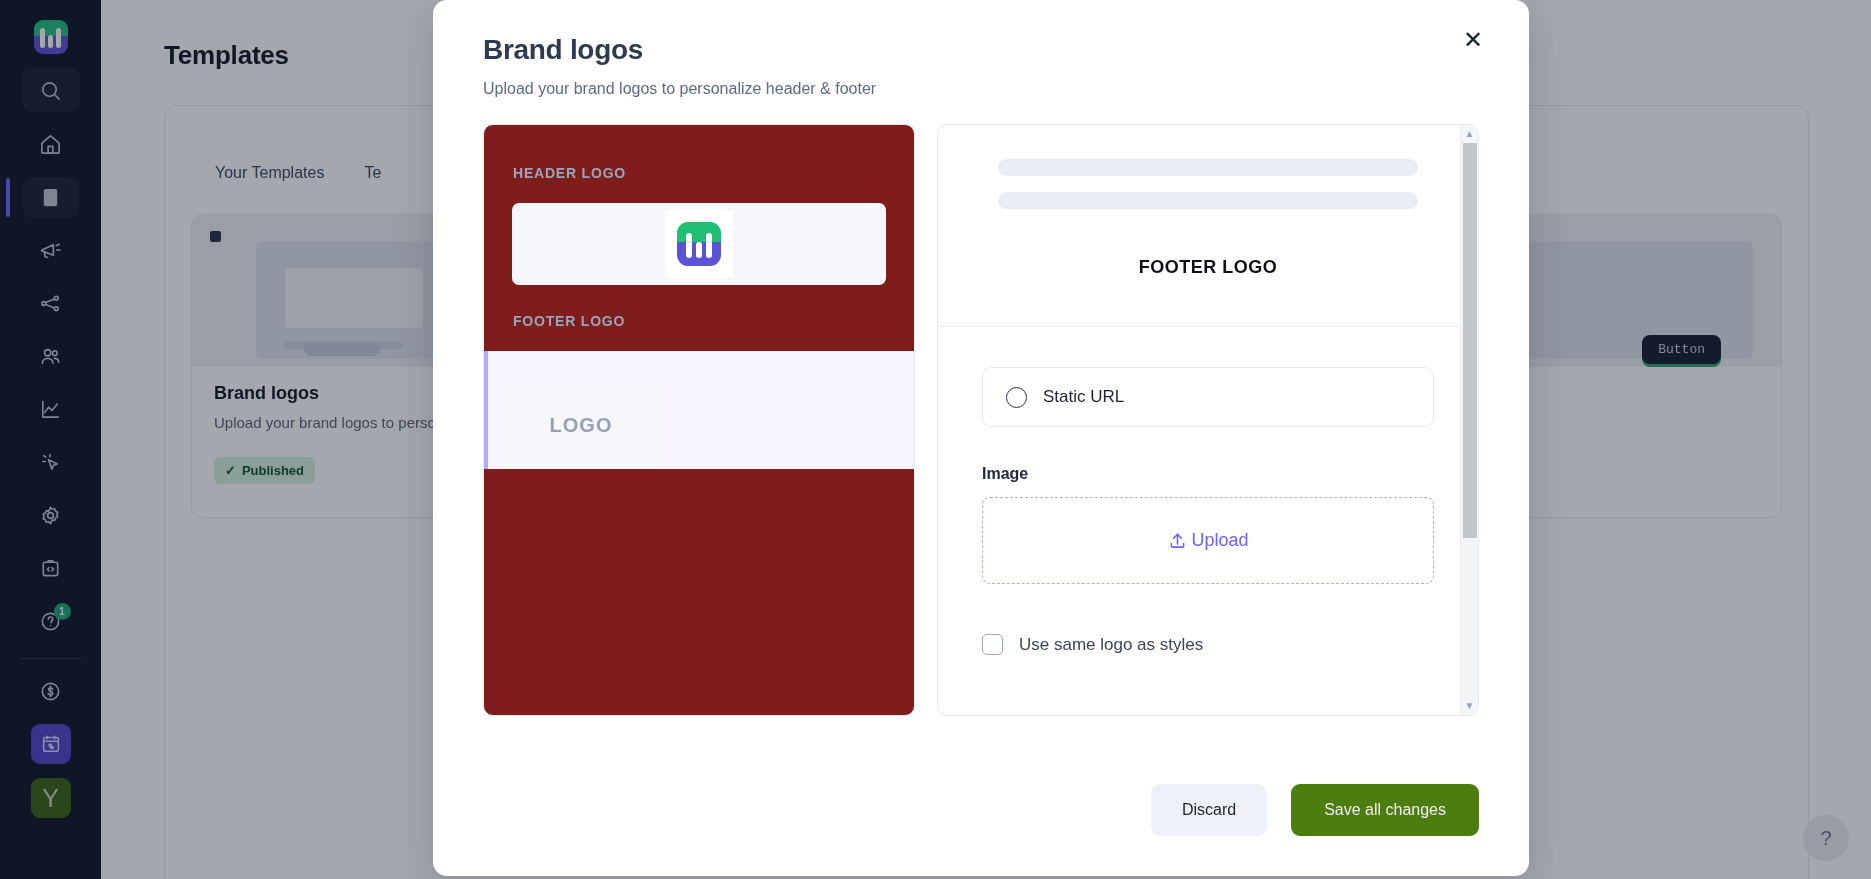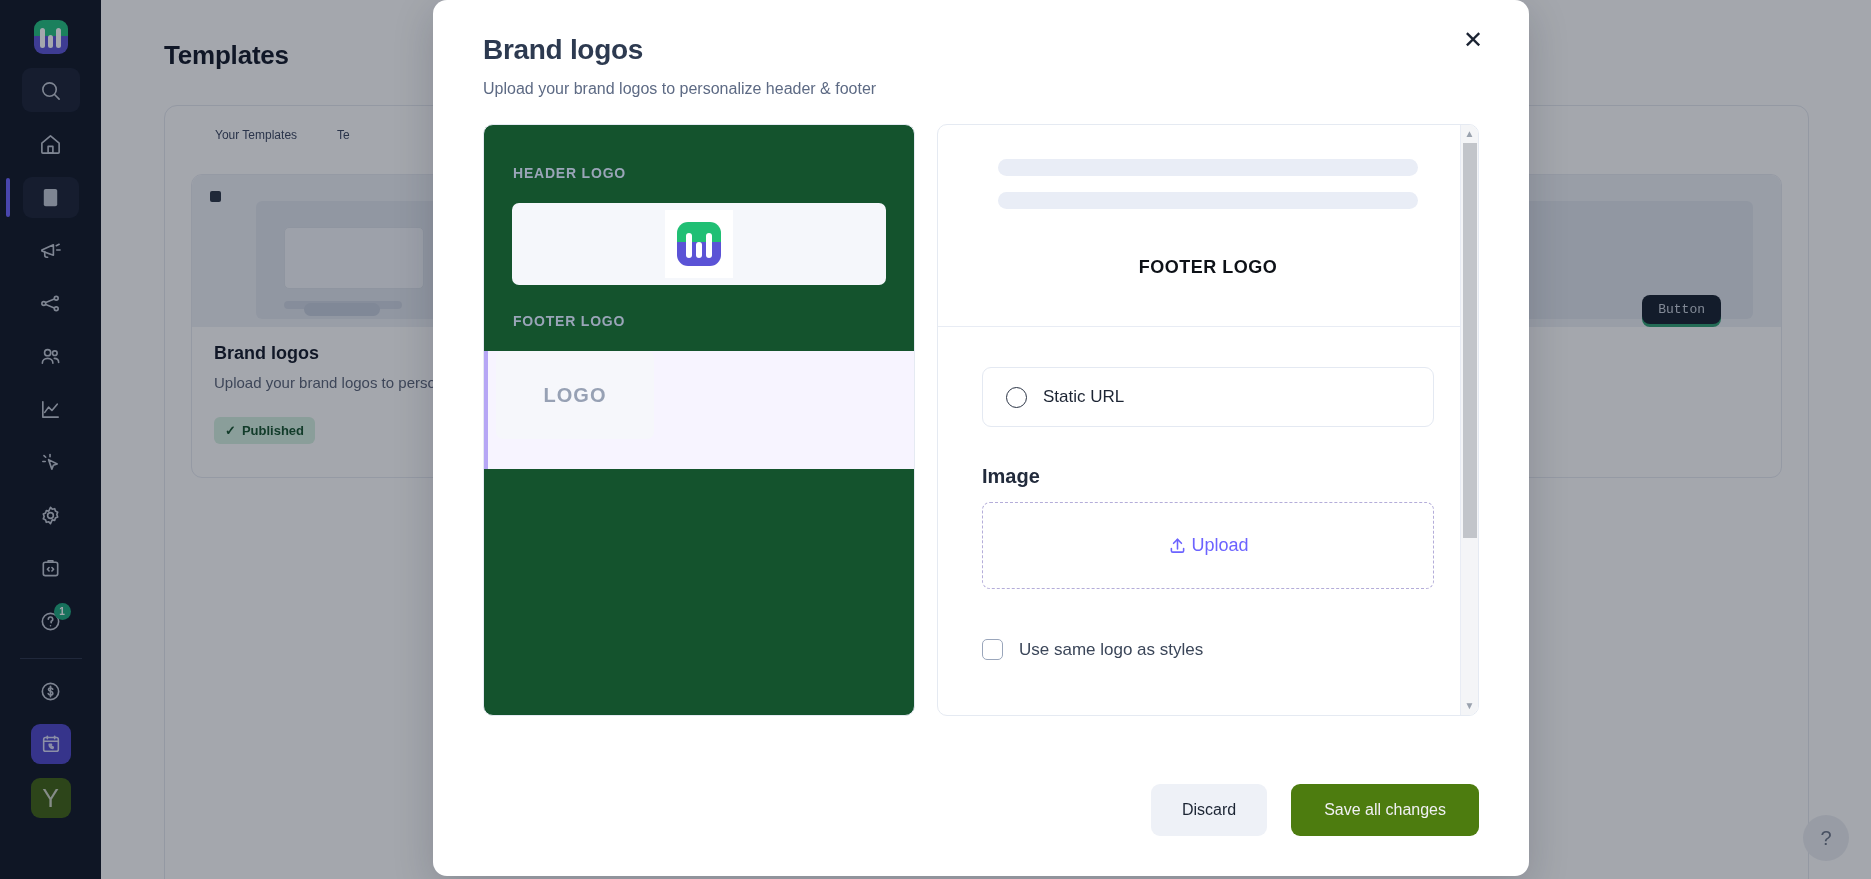--- a/index.html
+++ b/index.html
@@ -65,21 +65,21 @@
   .main-area { flex: 1; position: relative; background: #ffffff; overflow: hidden; }
   .page-title {
     font-size: 26px; color: #111827; font-weight: 700;
     margin: 40px 0 0 63px; letter-spacing: -.2px;
   }
   .content-card {
     position: absolute; left: 63px; top: 105px; right: 62px; bottom: -40px;
     border: 1px solid #e5e8ef; border-radius: 13px; background: #fff;
   }
   .tabs { display: flex; gap: 40px; padding: 22px 0 0 50px; }
-  .tab { font-size: 12px; color: #3b4660; padding-bottom: 14px; }
+  .tab { font-size: 16px; color: #3b4660; padding-bottom: 14px; margin-top: 36px; }
   .tmpl-grid {
     padding: 18px 26px; display: grid; grid-template-columns: repeat(3, 1fr);
     gap: 24px;
   }
   .tmpl-card { border: 1px solid #e7eaf1; border-radius: 11px; overflow: hidden; background: #fff; }
   .tmpl-thumb { height: 152px; background: #eef1f6; position: relative; padding: 18px; }
   .ph-doc { position: absolute; left: 64px; top: 26px; right: 28px; bottom: 8px;
     background: #e1e6ee; border-radius: 6px; }
   .ph-inner { position:absolute; left: 92px; top: 52px; width: 140px; height: 62px;
     background: #f4f6fa; border: 1px solid #dde2ea; border-radius: 5px; }
@@ -119,21 +119,21 @@
     position: absolute; right: 38px; top: 22px; width: 36px; height: 36px;
     display: flex; align-items: center; justify-content: center;
     color: #1b2332; font-size: 24px; line-height: 1; background: none; border: none;
     cursor: pointer;
   }
   .modal-body { display: flex; gap: 22px; padding: 26px 50px 0 50px; flex: 1; }
 
   
   .preview-panel {
     width: 432px; border: 1px solid #e5eaf2; border-radius: 10px;
-    overflow: hidden; background: #14532d; align-self: flex-start; height: 592px;
+    overflow: hidden; background: #7f1d1d; align-self: flex-start; height: 592px;
   }
   .pv-label {
     font-size: 14px; font-weight: 700; color: #9aa5b8; letter-spacing: .8px;
     padding: 40px 0 0 29px;
   }
   .pv-logo-wrap {
     margin: 22px 28px 0; background: #f5f7fb; border-radius: 7px;
     height: 82px; display: flex; align-items: center; justify-content: center;
   }
   .pv-logo-inner {
@@ -145,21 +145,21 @@
     background: linear-gradient(180deg, #20bf74 0%, #20bf74 46%, #5b53d6 46%, #5b53d6 100%);
     display: flex; align-items: flex-end; justify-content: center; gap: 4px;
     padding-bottom: 8px;
   }
   .pv-logo-sq i { display: block; width: 6px; background: #fff; border-radius: 4px; }
   .pv-logo-sq i:nth-child(1) { height: 25px; }
   .pv-logo-sq i:nth-child(2) { height: 16px; }
   .pv-logo-sq i:nth-child(3) { height: 25px; }
   .pv-row-selected {
     margin-top: 22px; background: #f7f4ff; border-left: 4px solid #b6a6f5;
-    height: 118px; display: flex; align-items: flex-start; padding-left: 8px;
+    height: 118px; display: flex; align-items: flex-end; padding-left: 14px;
   }
   .pv-logo-box {
     width: 158px; height: 88px; background: #f6f7fb; border-radius: 7px;
     display: flex; align-items: center; justify-content: center;
     font-size: 20px; font-weight: 700; color: #97a1b4; letter-spacing: 1px;
   }
 
   
   .settings-panel {
     flex: 1; border: 1px solid #e5eaf2; border-radius: 10px; background: #fff;
@@ -181,21 +181,21 @@
     font-size: 17px; color: #1c2433; cursor: pointer; background: #fff;
   }
   .radio-pill.selected { border: 1.5px solid #6c63ff; }
   .radio-dot {
     width: 21px; height: 21px; border-radius: 50%; border: 1.6px solid #2b3445;
     display: flex; align-items: center; justify-content: center; flex-shrink: 0;
   }
   .radio-pill.selected .radio-dot { border-color: #6c63ff; }
   .radio-dot span { width: 11px; height: 11px; border-radius: 50%; background: #6c63ff; display:none; }
   .radio-pill.selected .radio-dot span { display: block; }
-  .field-label { font-size: 20px; font-weight: 700; color: #222b3c; margin: 38px 0 14px; }
+  .field-label { font-size: 16px; font-weight: 700; color: #222b3c; margin: 38px 0 14px; }
   .dropzone {
     border: 1.6px dashed #b4add9; border-radius: 8px; height: 87px;
     display: flex; align-items: center; justify-content: center; gap: 3px;
     color: #6c63ff; font-size: 18px; cursor: pointer;
   }
   .dropzone svg { width: 21px; height: 21px; stroke: #6c63ff; fill: none;
      stroke-width: 1.8; stroke-linecap: round; stroke-linejoin: round; }
   .check-row { display: flex; align-items: center; gap: 16px; margin-top: 50px; }
   .checkbox {
     width: 21px; height: 21px; border-radius: 5px; border: 1.6px solid #9aa6bb;

